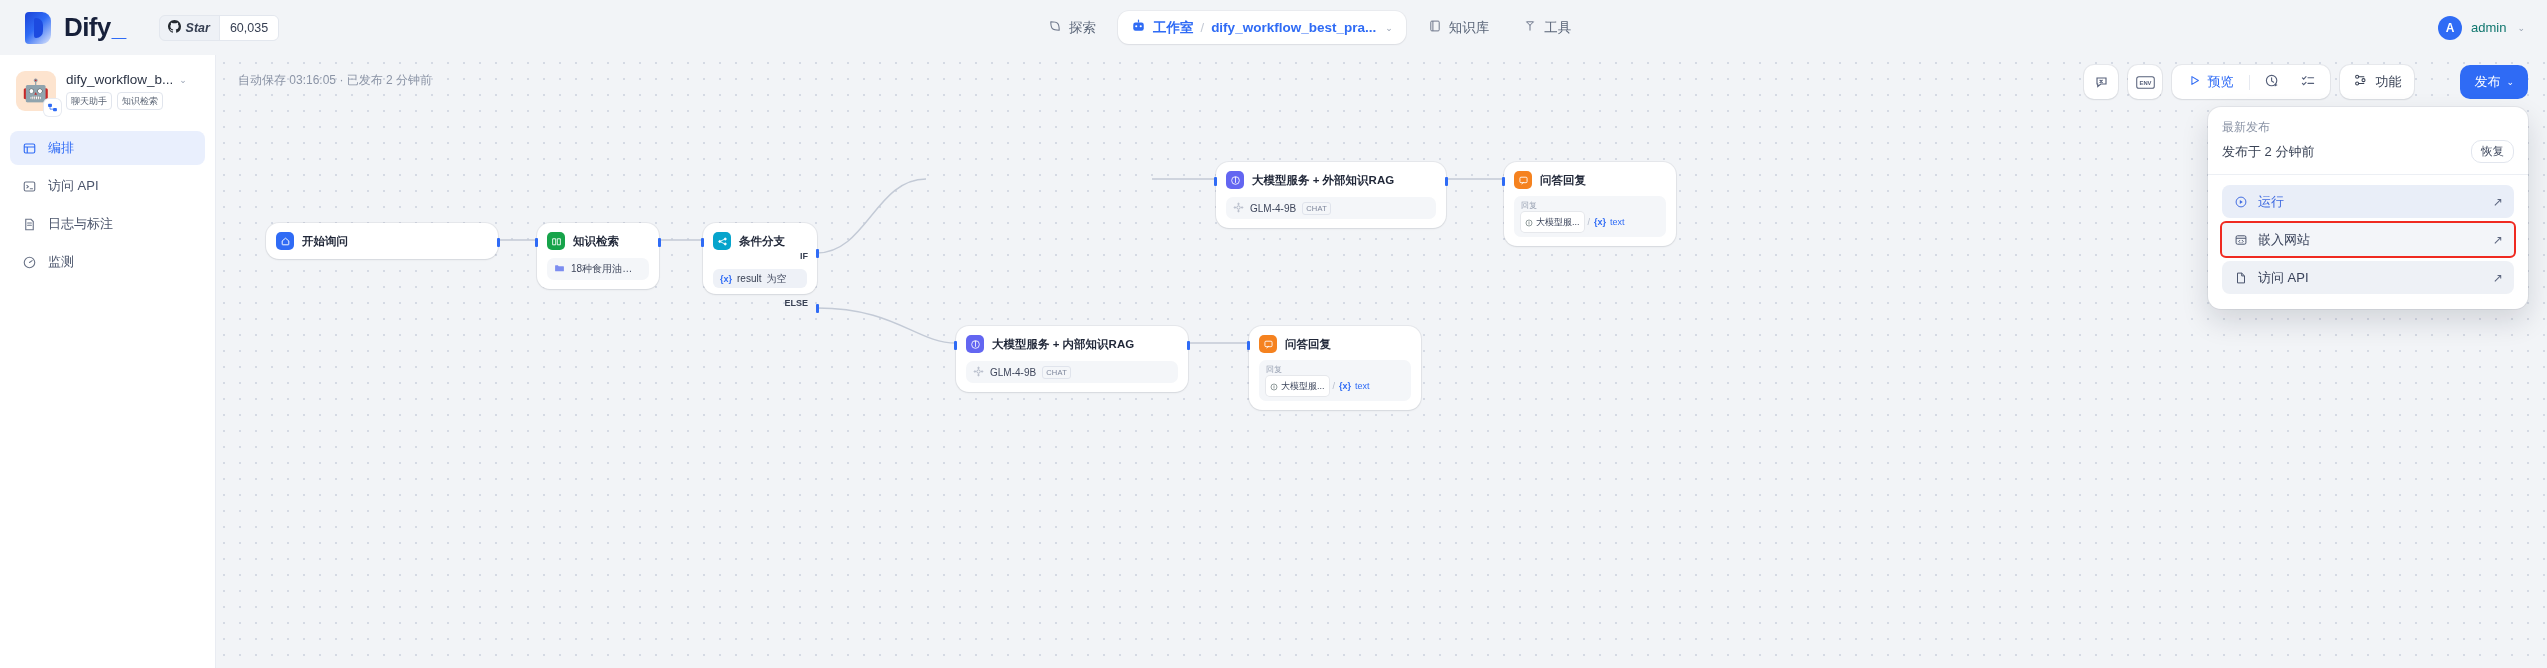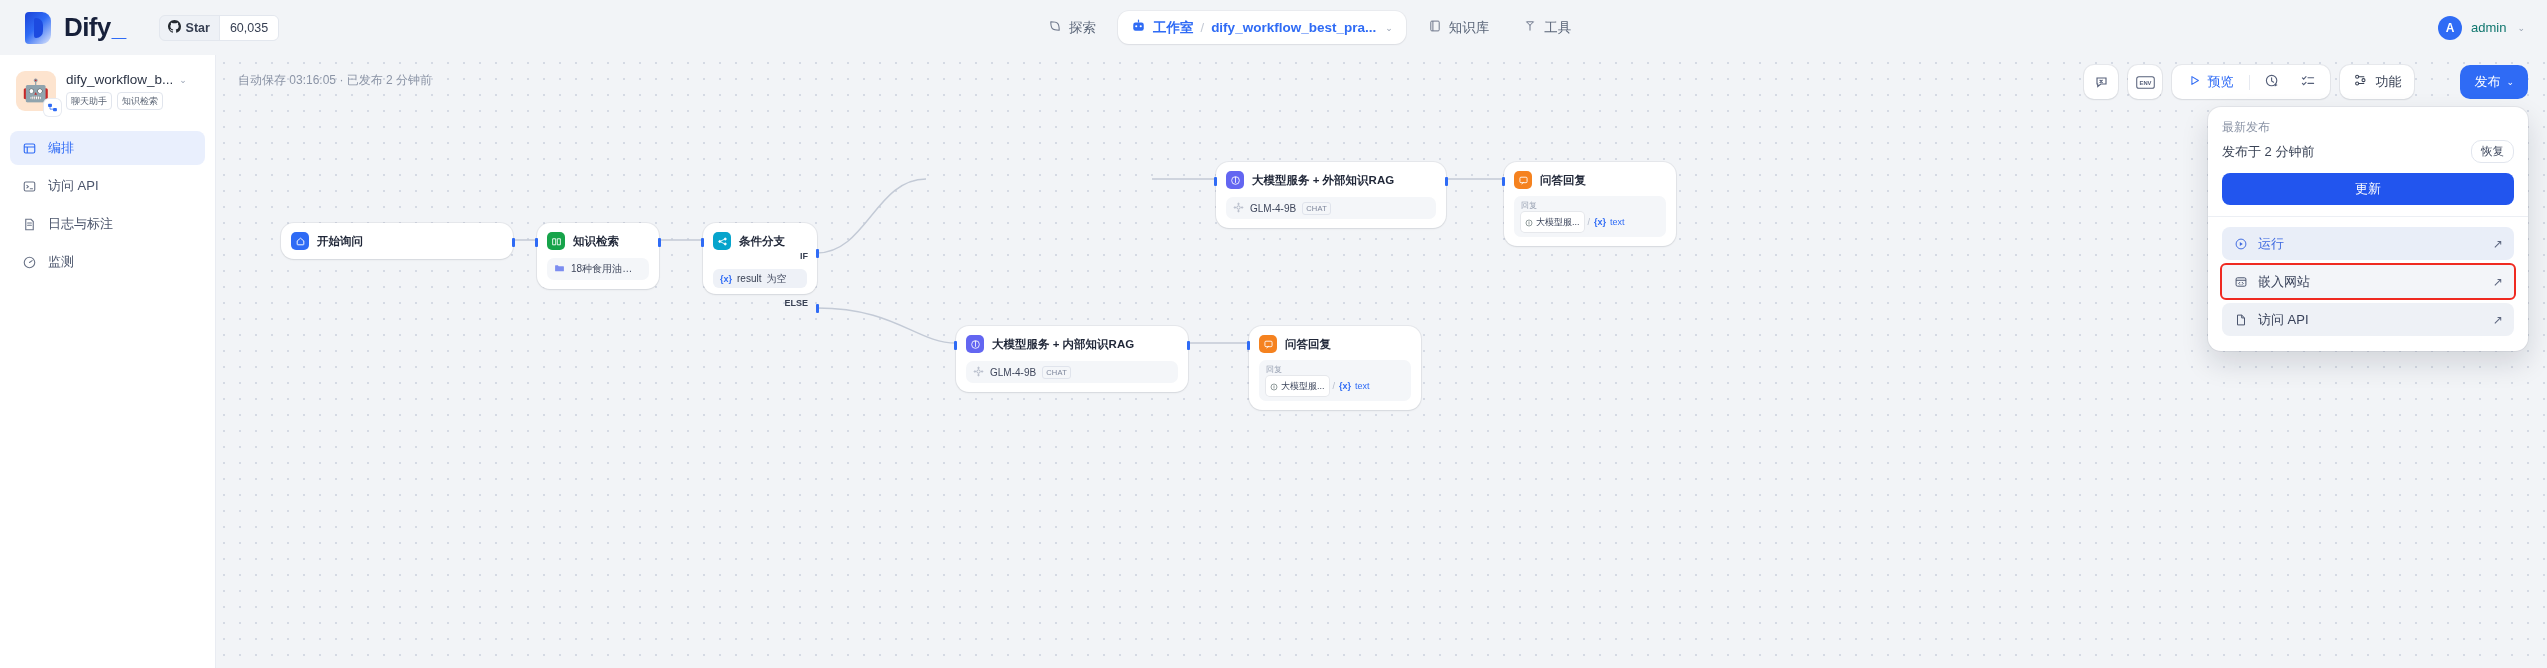--- a/index.html
+++ b/index.html
@@ -31,21 +31,21 @@
     font-size: 26px; font-weight: 700; color: #17203a; letter-spacing: -0.6px;
     display: flex; align-items: baseline;
   }
   .logo-underscore { color:#2f6bf5; font-weight:800; margin-left:1px; }
 
   .star-pill {
     display: flex; align-items: center; height: 26px; margin-left: 20px;
     background: #eef1f6; border: 1px solid #e3e7ee; border-radius: 6px; overflow: hidden;
   }
   .star-left { display:flex; align-items:center; gap:5px; padding: 0 9px 0 8px; }
-  .star-label { font-size: 12.5px; font-weight: 700; color:#363f52; }
+  .star-label { font-size: 12.5px; font-weight: 700; color:#363f52;font-style:italic; }
   .star-count {
     background:#fff; height:100%; display:flex; align-items:center;
     padding: 0 10px; font-size: 12.5px; color:#363f52; border-left:1px solid #e3e7ee;
   }
 
   .topnav { position:absolute; left: 1036px; top: 0; height: 55px; display:flex; align-items:center; gap: 10px; }
   .nav-item { display:flex; align-items:center; gap:7px; font-size:13.5px; color:#454f63; padding: 7px 12px; border-radius:8px; }
   .nav-item.plain { color:#5a6578; }
   .ws-pill {
     display:flex; align-items:center; gap:7px; background:#fff; border-radius:11px;
@@ -414,21 +414,20 @@
         <span style="font-size:9px">⌄</span>
       </div>
     </div>
 
     <div class="pub-panel">
       <div class="pub-head-label">最新发布</div>
       <div class="pub-sub-row">
         <span class="pub-sub">发布于 2 分钟前</span>
         <span class="restore-btn">恢复</span>
       </div>
-      <div class="update-btn">更新</div>
       <div class="pub-divider"></div>
 
       <div class="pub-item first">
         <span class="pi-ico">
           <svg width="14" height="14" viewBox="0 0 20 20" fill="none" stroke="#3f6ae0" stroke-width="1.4">
               <circle cx="10" cy="10" r="7"></circle>
               <path d="M8.3 7l4.2 3-4.2 3z" fill="#3f6ae0" stroke="none"></path>
             </svg>
         </span>
         <span class="pi-label">运行</span>
@@ -469,21 +468,21 @@
 
       <path d="M936,124 L1000,124" stroke="#c3cad6" stroke-width="1.4" fill="none"></path>
 
       <path d="M1230,124 L1288,124" stroke="#c3cad6" stroke-width="1.4" fill="none"></path>
 
       <path d="M601,253 C 680,253 700,288 740,288" stroke="#c3cad6" stroke-width="1.4" fill="none"></path>
 
       <path d="M972,288 L1033,288" stroke="#c3cad6" stroke-width="1.4" fill="none"></path>
     </svg>
 
-    <div class="node" style="left:65px; top:168px; width:232px;">
+    <div class="node" style="left:50px; top:168px; width:232px;">
       <div class="node-head">
         <span class="node-ico" style="background:#2f6bf5">
           <svg width="11" height="11" viewBox="0 0 20 20" fill="none" stroke="#fff" stroke-width="1.7">
               <path d="M4 9l6-5 6 5v6a1 1 0 01-1 1H5a1 1 0 01-1-1z" stroke-linejoin="round"></path>
             </svg>
         </span>
         <span class="node-title">开始询问</span>
       </div>
       <div class="port" style="right:-2px; top:15px;"></div>
     </div>

